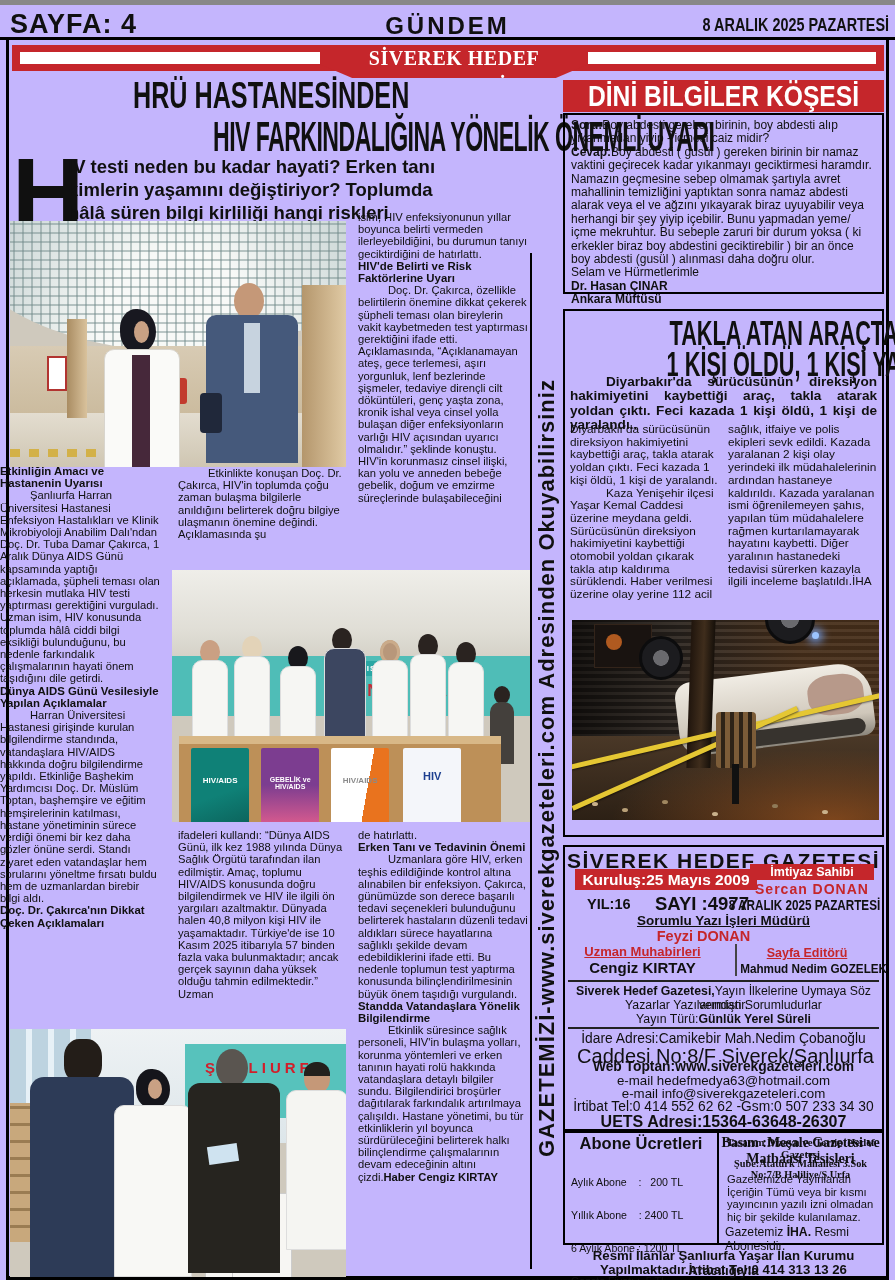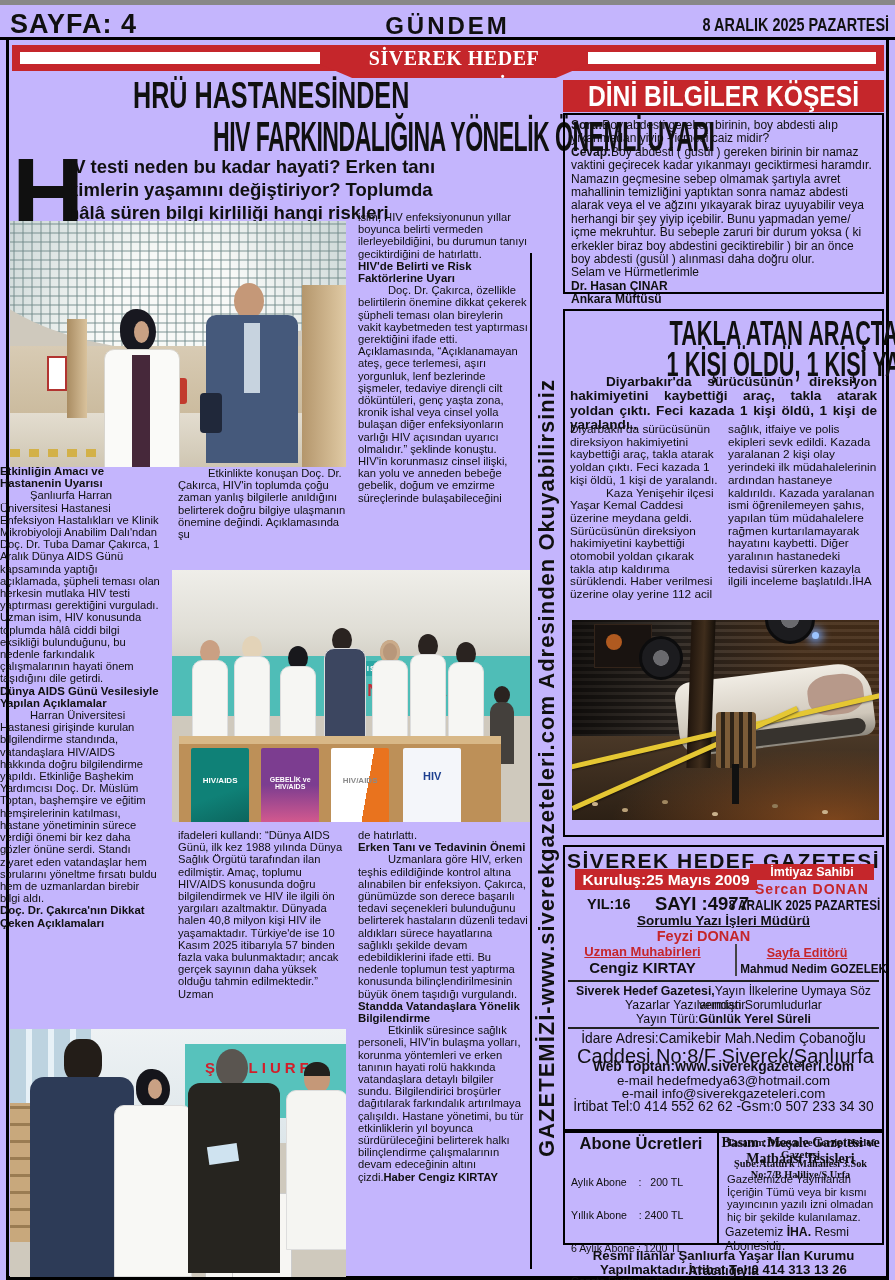--- a/index.html
+++ b/index.html
@@ -285,21 +285,21 @@
 
   <div class="abs colbody c1">
     <h4>Etkinliğin Amacı ve Hastanenin Uyarısı</h4>
     <p class="ind">Şanlıurfa Harran Üniversitesi Hastanesi Enfeksiyon Hastalıkları ve Klinik Mikrobiyoloji Anabilim Dalı'ndan Doç. Dr. Tuba Damar Çakırca, 1 Aralık Dünya AIDS Günü kapsamında yaptığı açıklamada, şüpheli teması olan herkesin mutlaka HIV testi yaptırması gerektiğini vurguladı. Uzman isim, HIV konusunda toplumda hâlâ ciddi bilgi eksikliği bulunduğunu, bu nedenle farkındalık çalışmalarının hayati önem taşıdığını dile getirdi.</p>
     <h4>Dünya AIDS Günü Vesilesiyle Yapılan Açıklamalar</h4>
     <p class="ind">Harran Üniversitesi Hastanesi girişinde kurulan bilgilendirme standında, vatandaşlara HIV/AIDS hakkında doğru bilgilendirme yapıldı. Etkinliğe Başhekim Yardımcısı Doç. Dr. Müslüm Toptan, başhemşire ve eğitim hemşirelerinin katılması, hastane yönetiminin sürece verdiği önemi bir kez daha gözler önüne serdi. Standı ziyaret eden vatandaşlar hem sorularını yöneltme fırsatı buldu hem de uzmanlardan birebir bilgi aldı.</p>
     <h4>Doç. Dr. Çakırca'nın Dikkat Çeken Açıklamaları</h4>
   </div>
 
   <div class="abs colbody c2a">
-    <p class="ind">Etkinlikte konuşan Doç. Dr. Çakırca, HIV'in toplumda çoğu zaman yanlış bilgilerle anıldığını belirterek doğru bilgiye ulaşmanın önemine değindi. Açıklamasında şu</p>
+    <p class="ind">Etkinlikte konuşan Doç. Dr. Çakırca, HIV'in toplumda çoğu zaman bulaşma bilgilerle anıldığını belirterek doğru bilgiye ulaşmanın önemine değindi. Açıklamasında şu</p>
   </div>
 
   <div class="photo ph2">
     <div class="p2-ceil"></div>
     <div class="p2-teal"></div>
     <div class="p2-walltxt">ŞANLIURFA</div>
     <div class="p2-danisma">DANIŞMA</div>
     <div class="p2fig" style="left:20px;top:70px">
         <div class="head"></div>
         <div class="body"></div>
@@ -451,20 +451,21 @@
     <div class="abs mh-pledge"><b>Siverek Hedef Gazetesi,</b><span>Yayın İlkelerine Uymaya Söz vermiştir.</span></div>
     <div class="abs mh-pledge2">Yazarlar Yazılarından Sorumludurlar</div>
     <div class="abs mh-yayin"><span>Yayın Türü:</span><b>Günlük Yerel Süreli</b></div>
     <div class="abs mh-rule2"></div>
     <div class="abs mh-a1">İdare Adresi:Camikebir Mah.Nedim Çobanoğlu</div>
     <div class="abs mh-a2">Caddesi No:8/F Siverek/Şanlıurfa</div>
     <div class="abs mh-web">Web Toptan:www.siverekgazeteleri.com</div>
     <div class="abs mh-e1">e-mail hedefmedya63@hotmail.com</div>
     <div class="abs mh-e2">e-mail info@siverekgazeteleri.com</div>
     <div class="abs mh-irt">İrtibat Tel:0 414 552 62 62 -Gsm:0 507 233 34 30</div>
+    <div class="abs mh-uets">UETS Adresi:15364-63648-26307</div>
   </div>
 
   <div class="abs ab">
     <div class="abs ab-div"></div>
     <div class="abs ab-title">Abone Ücretleri</div>
     <div class="abs ab-rows">
       <div>Aylık Abone    :   200 TL</div>
       <div>Yıllık Abone    : 2400 TL</div>
       <div>6 Aylık Abone : 1200 TL</div>
       <div>Gazete Fiyatı :  5 TL</div>

